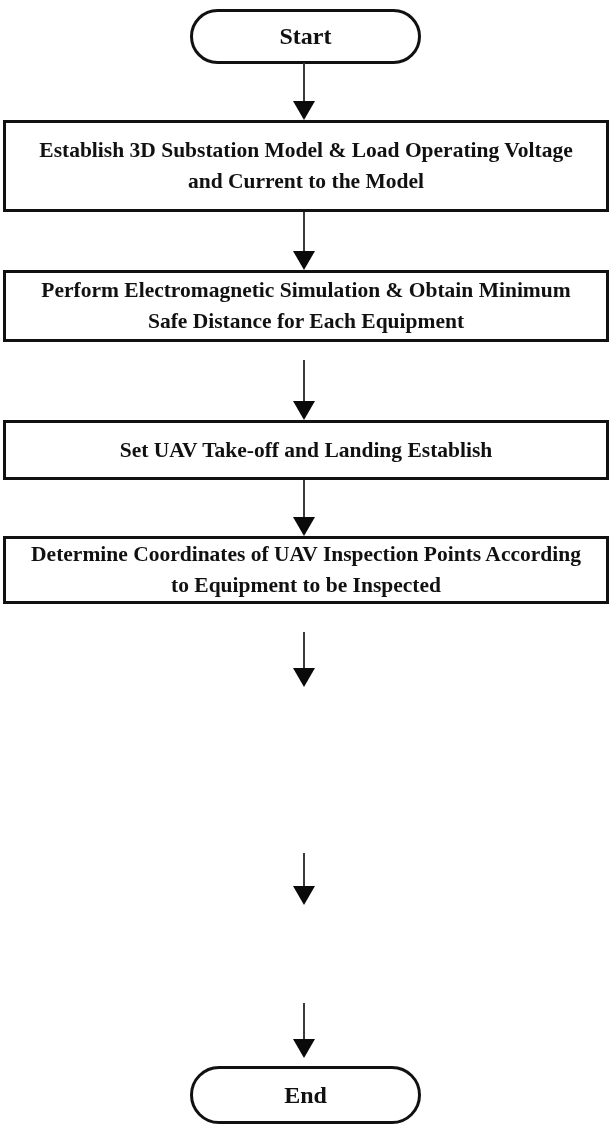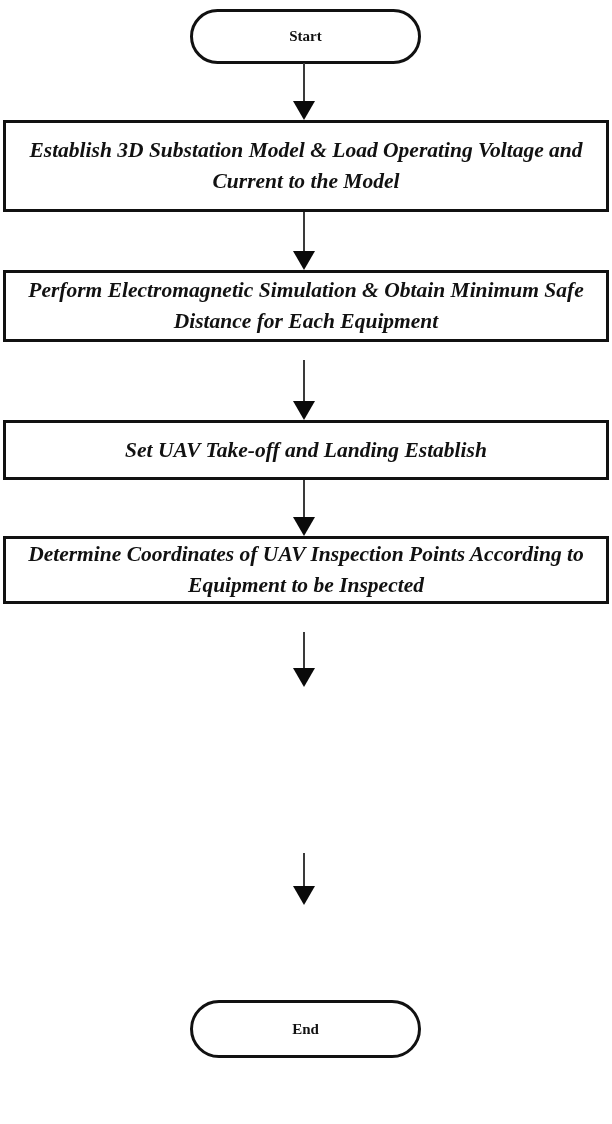--- a/index.html
+++ b/index.html
@@ -25,31 +25,30 @@
     justify-content: center;
     text-align: center;
     color: #111111;
     font-weight: bold;
   }
   .terminator {
     left: 190px;
     width: 231px;
     border-radius: 29px;
     border-width: 3.5px;
-    font-size: 15px;
+    font-size: 24px;
   }
   #node-start { top: 9px;    height: 55px; }
-  #node-end   { top: 1000px; height: 58px; }
+  #node-end   { top: 1066px; height: 58px; }
   .process {
     left: 3px;
     width: 606px;
     font-size: 21.5px;
     line-height: 1.42;
     padding: 20px 14px;
-    font-style: italic;
   }
   #node-step1 { top: 120px; height: 92px;  }
   #node-step2 { top: 270px; height: 72px;  }
   #node-step3 { top: 420px; height: 60px;  }
   #node-step4 { top: 536px; height: 68px;  }
   #node-step5 { top: 687px; height: 166px; }
   #node-step6 { top: 905px; height: 98px;  }
   .arrow {
     position: absolute;
     left: 292px;

